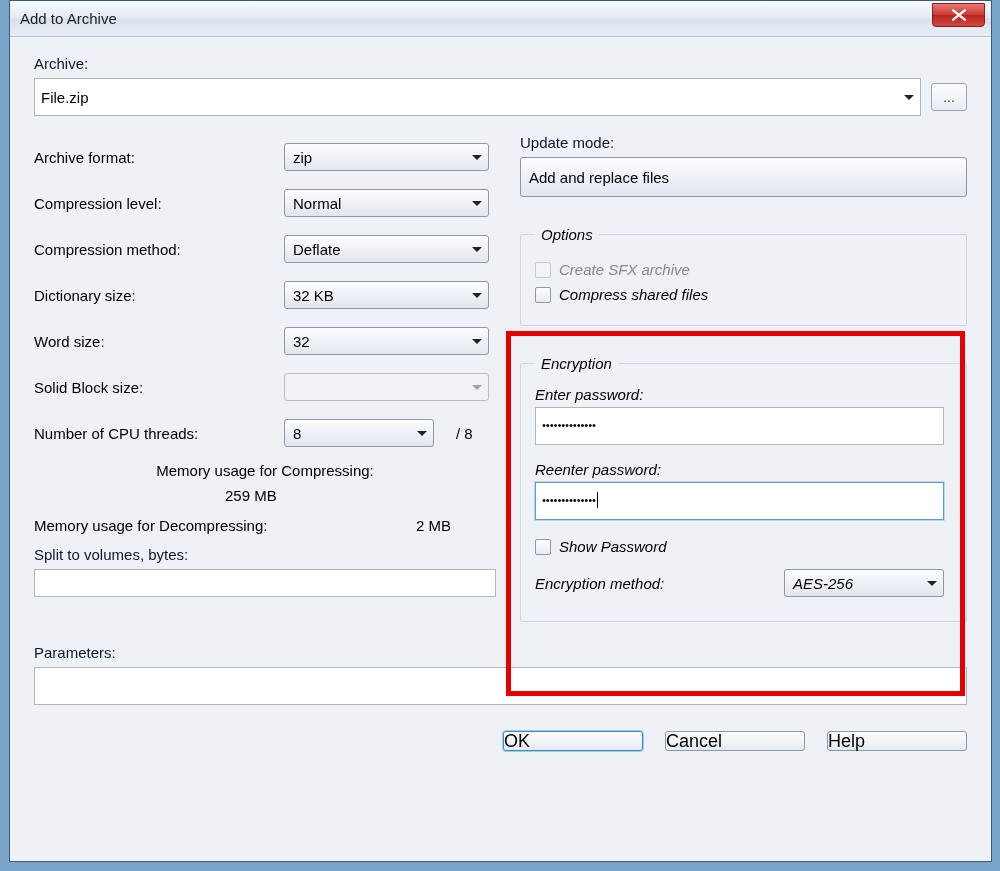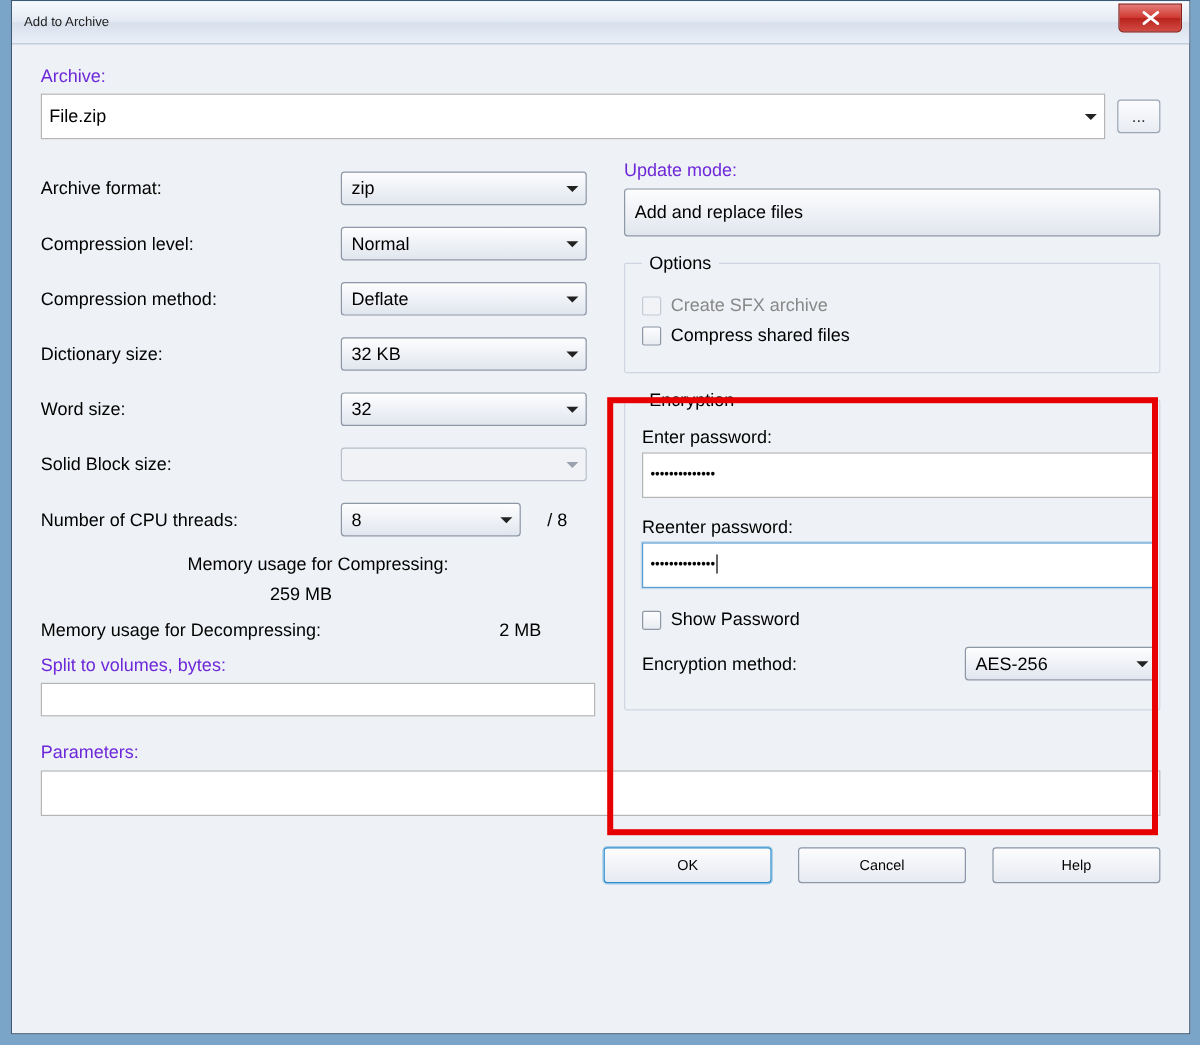--- a/index.html
+++ b/index.html
@@ -20,38 +20,38 @@
     box-shadow: 0 0 0 1px rgba(255,255,255,0.2) inset;
   }
   .titlebar {
     height: 36px;
     background: linear-gradient(#f7fafe, #e4eaf3 48%, #d8e0ec 52%, #e9eff8);
     border-bottom: 1px solid #b9c5d6;
     display: flex; align-items: center;
     padding-left: 10px;
     position: relative;
   }
-  .titlebar .title { font-size: 11px; color: #222; }
+  .titlebar .title { font-size: 15px; color: #222; }
   .close-btn {
     position: absolute; right: 6px; top: 2px;
     width: 53px; height: 24px;
     background: linear-gradient(#e57a77, #cf3a32 48%, #b9241d 52%, #d24b44);
     border: 1px solid #8a1d17;
     border-bottom-left-radius: 4px;
     border-bottom-right-radius: 4px;
     display: flex; align-items: center; justify-content: center;
     cursor: default;
   }
   .close-btn svg { width: 14px; height: 12px; }
   .content {
     position: relative;
     padding: 18px 24px 14px 24px;
     height: calc(100% - 36px);
   }
-  .label { color: #6d28d9; font-size: 15px; }
+  .label { color: #0f172a; font-size: 15px; }
 
   .archive-row { margin-top: 6px; display: flex; align-items: center; gap: 10px; }
   .text-input, .big-dropdown, .password-input {
     height: 38px;
     background: #fff;
     border: 1px solid #b5b5b5;
     padding: 2px 6px;
     font-size: 15px;
   }
   .big-dropdown {
@@ -111,22 +111,23 @@
     margin-top: 6px; width: 100%; height: 40px;
     background: linear-gradient(#fdfdfe, #e1e6ee);
     border: 1px solid #8d97a6; border-radius: 3px;
     display: flex; align-items: center; justify-content: space-between;
     padding: 0 8px;
   }
 
   fieldset {
     border: 1px solid #cfd6e1;
     border-radius: 2px;
-    margin: 14px 0 0 0;
-    padding: 10px 2px 14px 14px;
+    margin: 29px 0 0 0;
+    padding: 10px 22px 14px 14px;
+    font-style: italic;
   }
   legend { padding: 0 6px; font-size: 15px; }
 
   .checkbox-row { display: flex; align-items: center; gap: 8px; margin: 8px 0; }
   .chk {
     width: 16px; height: 16px;
     background: linear-gradient(#fdfdfe, #e8ecf2);
     border: 1px solid #8d97a6;
     border-radius: 2px;
     flex-shrink: 0;
@@ -164,26 +165,26 @@
   .enc-dd { width: 160px; }
 
   .params-label { margin-top: 22px; display: block; }
   .params-input { width: 100%; margin-top: 6px; }
 
   .button-bar {
     display: flex; justify-content: flex-end; gap: 22px;
     margin-top: 26px;
   }
   .push-btn {
-    width: 140px; height: 30px;
+    width: 140px; height: 20px;
     background: linear-gradient(#fdfdfe, #e6eaf1);
     border: 1px solid #8b96a6;
     border-radius: 3px;
-    display: flex; align-items: center; justify-content: center;
-    font-size: 12px;
+    display: flex; align-items: center; 
+    font-size: 18px;
     cursor: default;
   }
   .push-btn.primary {
     border: 1px solid #2f8fcf;
     box-shadow: 0 0 0 1px rgba(47,143,207,0.4);
   }
   .threads-extra { margin-left: 22px; }
 </style>
 </head>
 <body>

